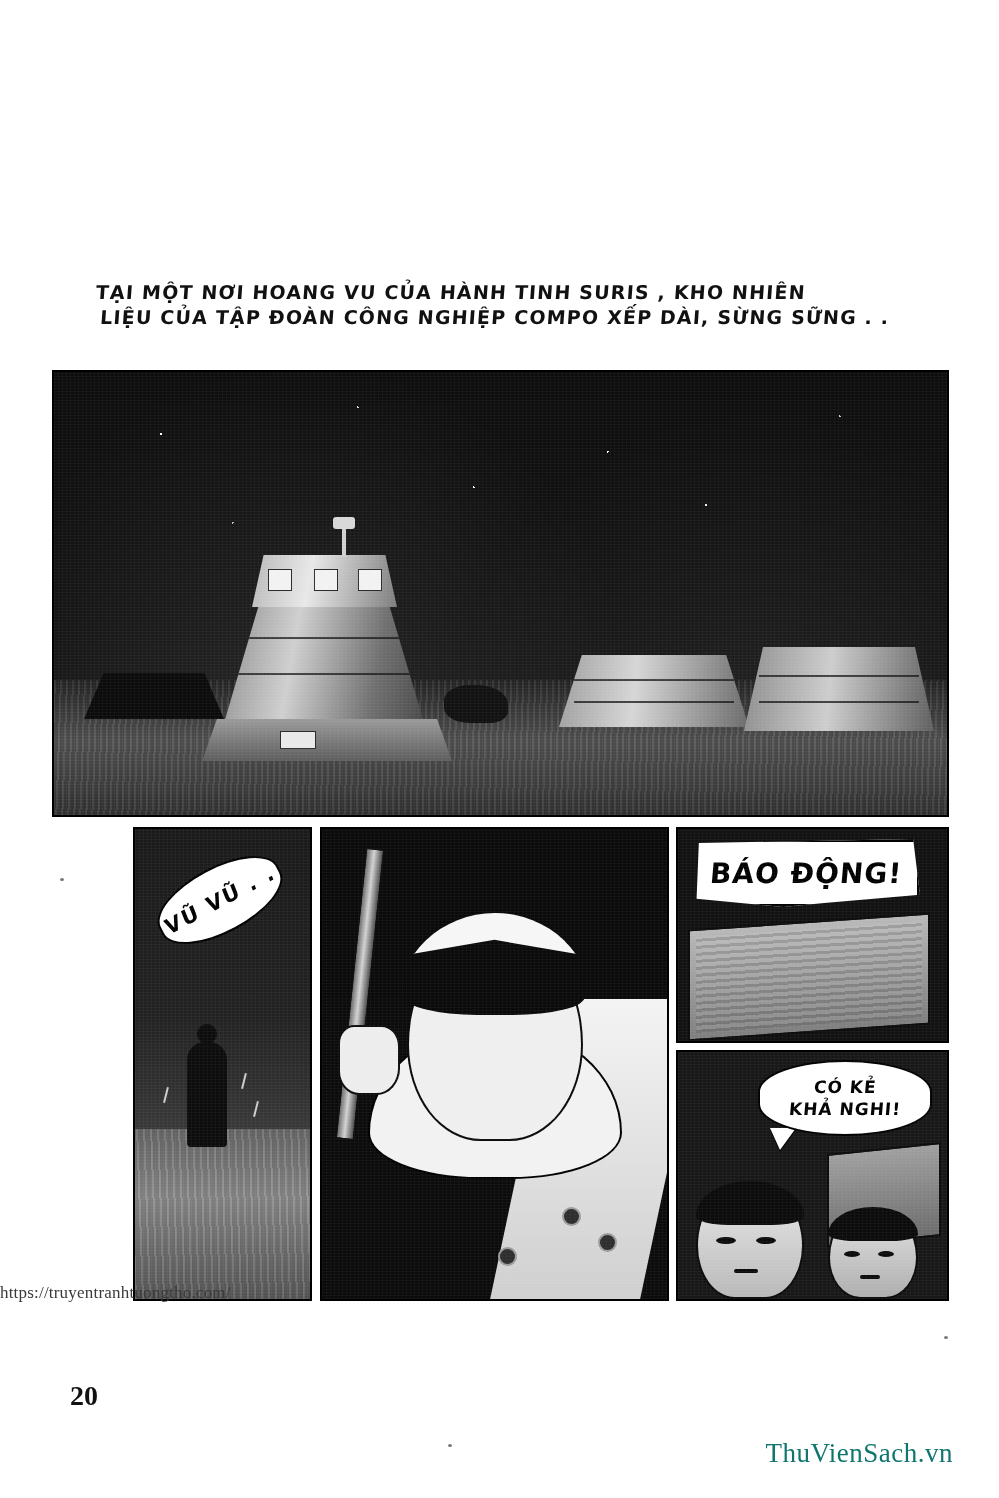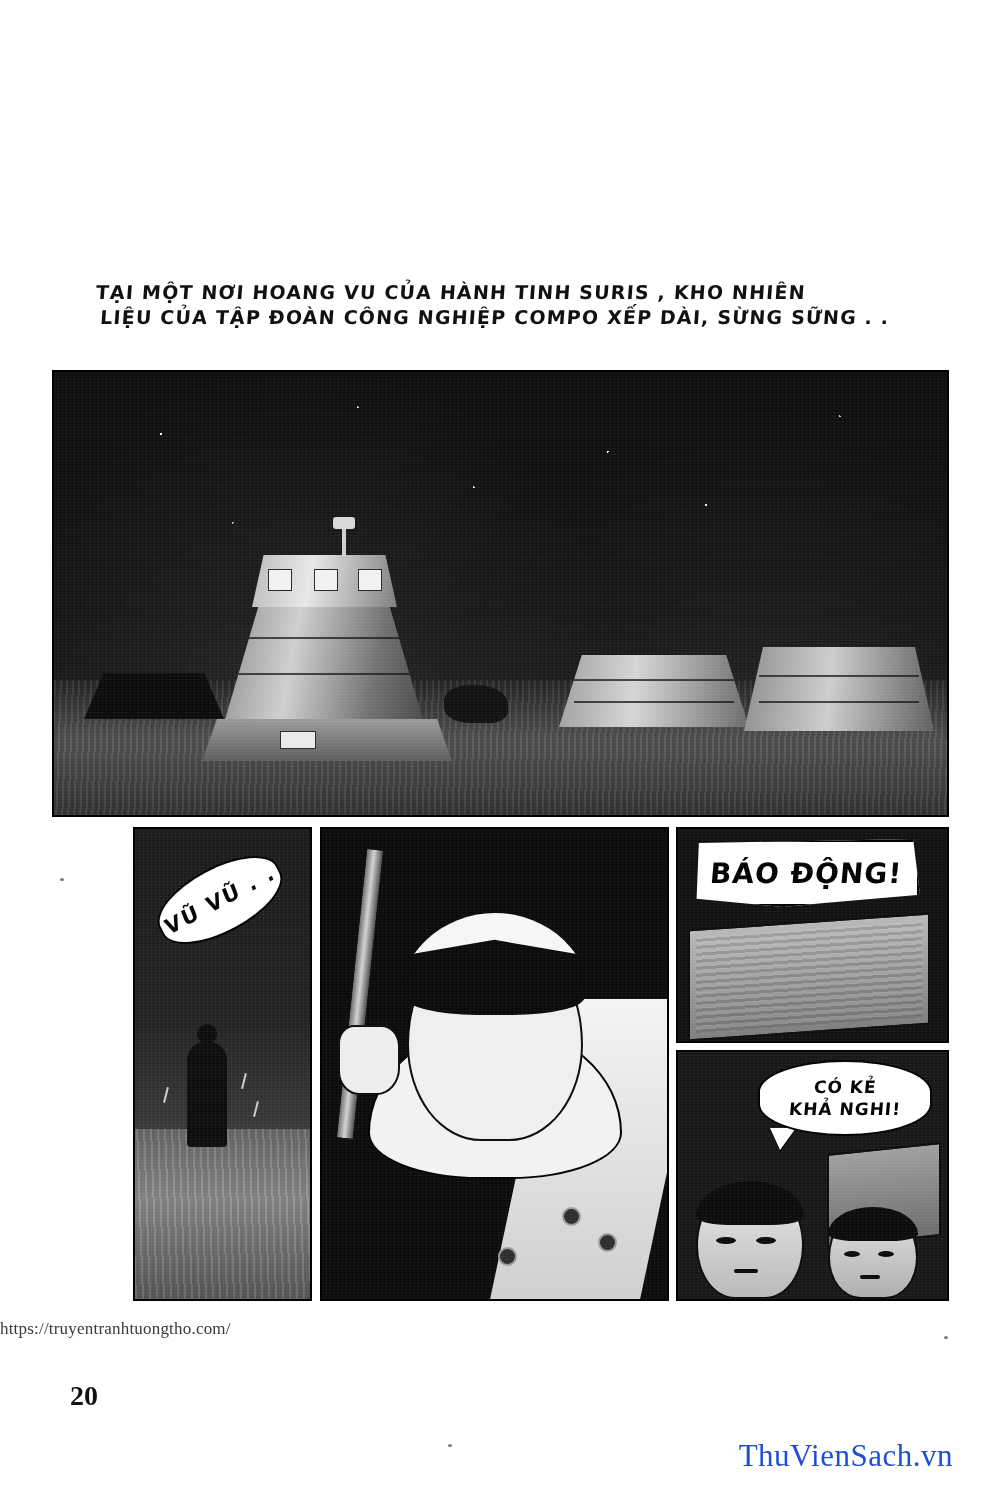--- a/index.html
+++ b/index.html
@@ -322,31 +322,30 @@
     border: 2px solid #0c0c0c;
     transform: skewY(-6deg);
   }
 
   
   .url-watermark {
     position: absolute; left: 0; top: 1283px;
     font-size: 17px; color: #3a3a3a;
     letter-spacing: .2px;
     font-family: "Liberation Serif", serif;
-    margin-top: 36px;
   }
   .page-number {
     position: absolute; left: 70px; top: 1368px;
     font-size: 28px; font-weight: 700; color: #111;
     font-family: "Liberation Serif", serif;
     margin-top: 12px;
   }
   .brand {
     position: absolute; right: 46px; top: 1438px;
-    font-size: 31px; color: #1d4ed8;
+    font-size: 27px; color: #0f766e;
     font-family: "Liberation Serif", serif;
     letter-spacing: .5px;
   }
   .speck { position: absolute; background: #777; border-radius: 50%; }
 </style>
 </head>
 <body>
 
 <div class="caption">
   <div class="l1">TẠI MỘT NƠI HOANG VU CỦA HÀNH TINH SURIS , KHO NHIÊN</div>

